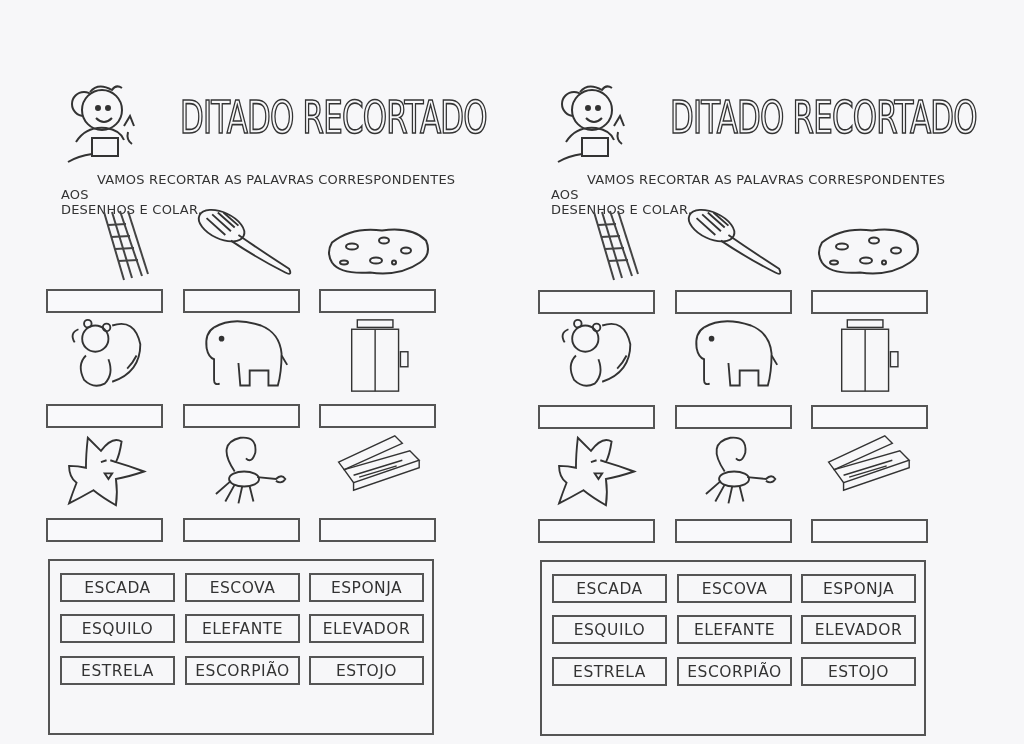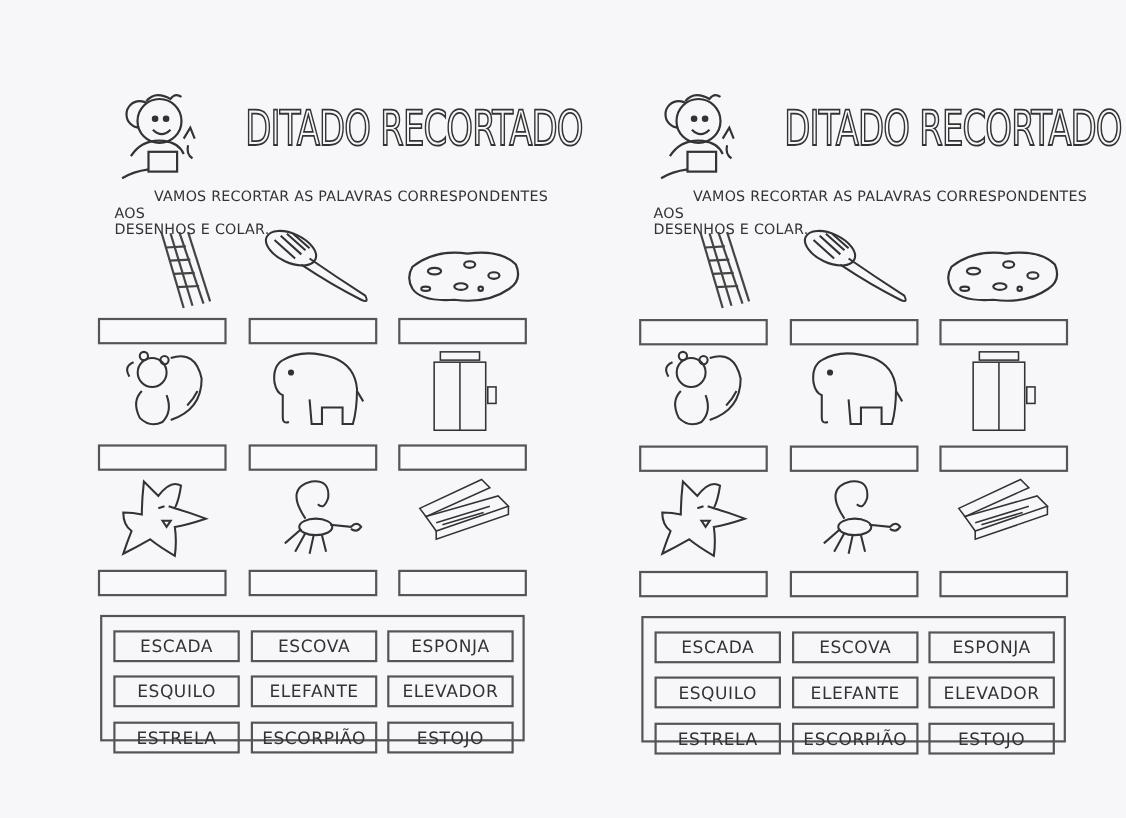--- a/index.html
+++ b/index.html
@@ -1,26 +1,26 @@
 <!DOCTYPE html>
 <html><head>
 <meta charset="utf-8">
 <style>
   html,body{margin:0;padding:0;}
   body{width:1024px;height:744px;background:#f7f7f9;position:relative;overflow:hidden;font-family:"DejaVu Sans",sans-serif;color:#333;}
-  .sheet{position:absolute;top:0;width:512px;height:744px;margin-left:43px;}
+  .sheet{position:absolute;top:0;width:512px;height:744px;}
   .sheet.left{left:0;}
   .sheet.right{left:490px;}
   .mascot{position:absolute;left:62px;top:82px;width:90px;height:82px;}
   .title{position:absolute;left:180px;top:92px;font-family:"DejaVu Sans Condensed","DejaVu Sans",sans-serif;font-size:44px;letter-spacing:-1px;color:#f7f7f9;-webkit-text-stroke:1.6px #333;font-weight:400;transform:scaleX(0.78);transform-origin:left top;white-space:nowrap;}
   .instr{position:absolute;left:61px;top:172px;width:400px;font-size:13px;line-height:15px;color:#333;letter-spacing:0.2px;}
   .instr .indent{display:inline-block;width:36px;}
   .pic{position:absolute;width:110px;height:75px;}
   .answer{position:absolute;width:117px;height:24px;border:2px solid #555;background:#f9f9fb;box-sizing:border-box;}
-  .bank{position:absolute;left:48px;top:559px;width:386px;height:115px;border:2px solid #555;box-sizing:border-box;}
+  .bank{position:absolute;left:48px;top:559px;width:386px;height:176px;border:2px solid #555;box-sizing:border-box;}
   .word{position:absolute;width:115px;height:29px;border:2px solid #555;box-sizing:border-box;display:flex;align-items:center;justify-content:center;font-size:15.5px;color:#333;letter-spacing:0.5px;}
 </style>
 </head>
 <body>
 
 <div class="sheet left">
   <svg class="mascot" viewBox="0 0 90 82">
     <g fill="none" stroke="#333" stroke-width="2">
       <ellipse cx="22" cy="22" rx="12" ry="12"></ellipse>
       <ellipse cx="40" cy="28" rx="20" ry="20" fill="#f7f7f9"></ellipse>

